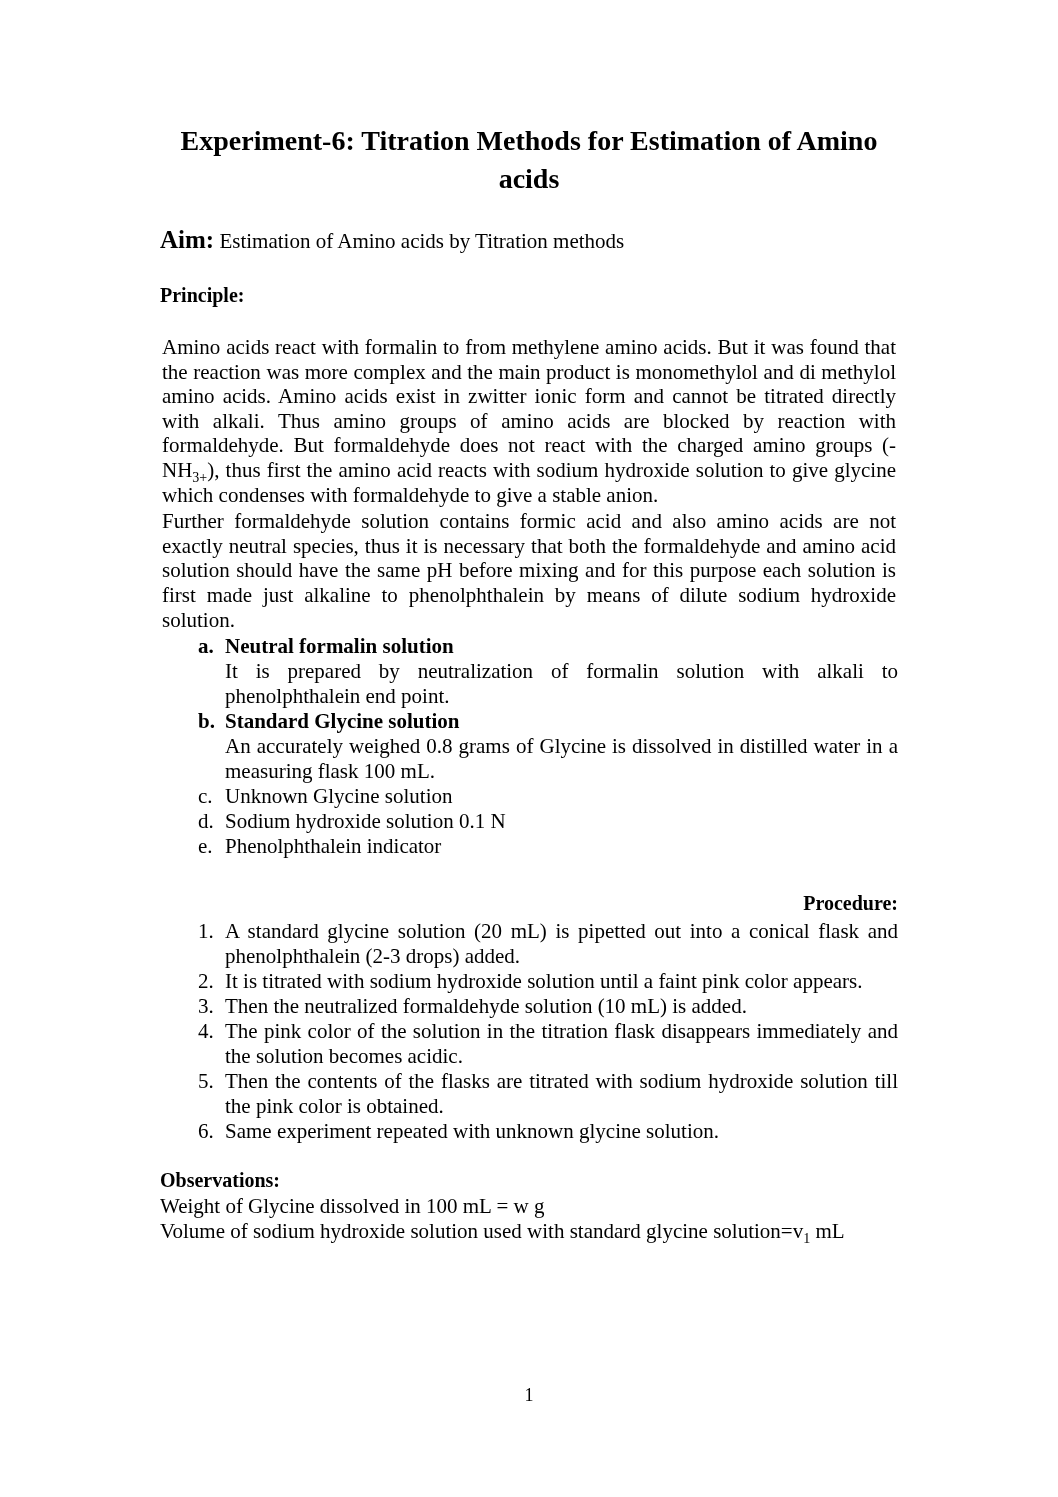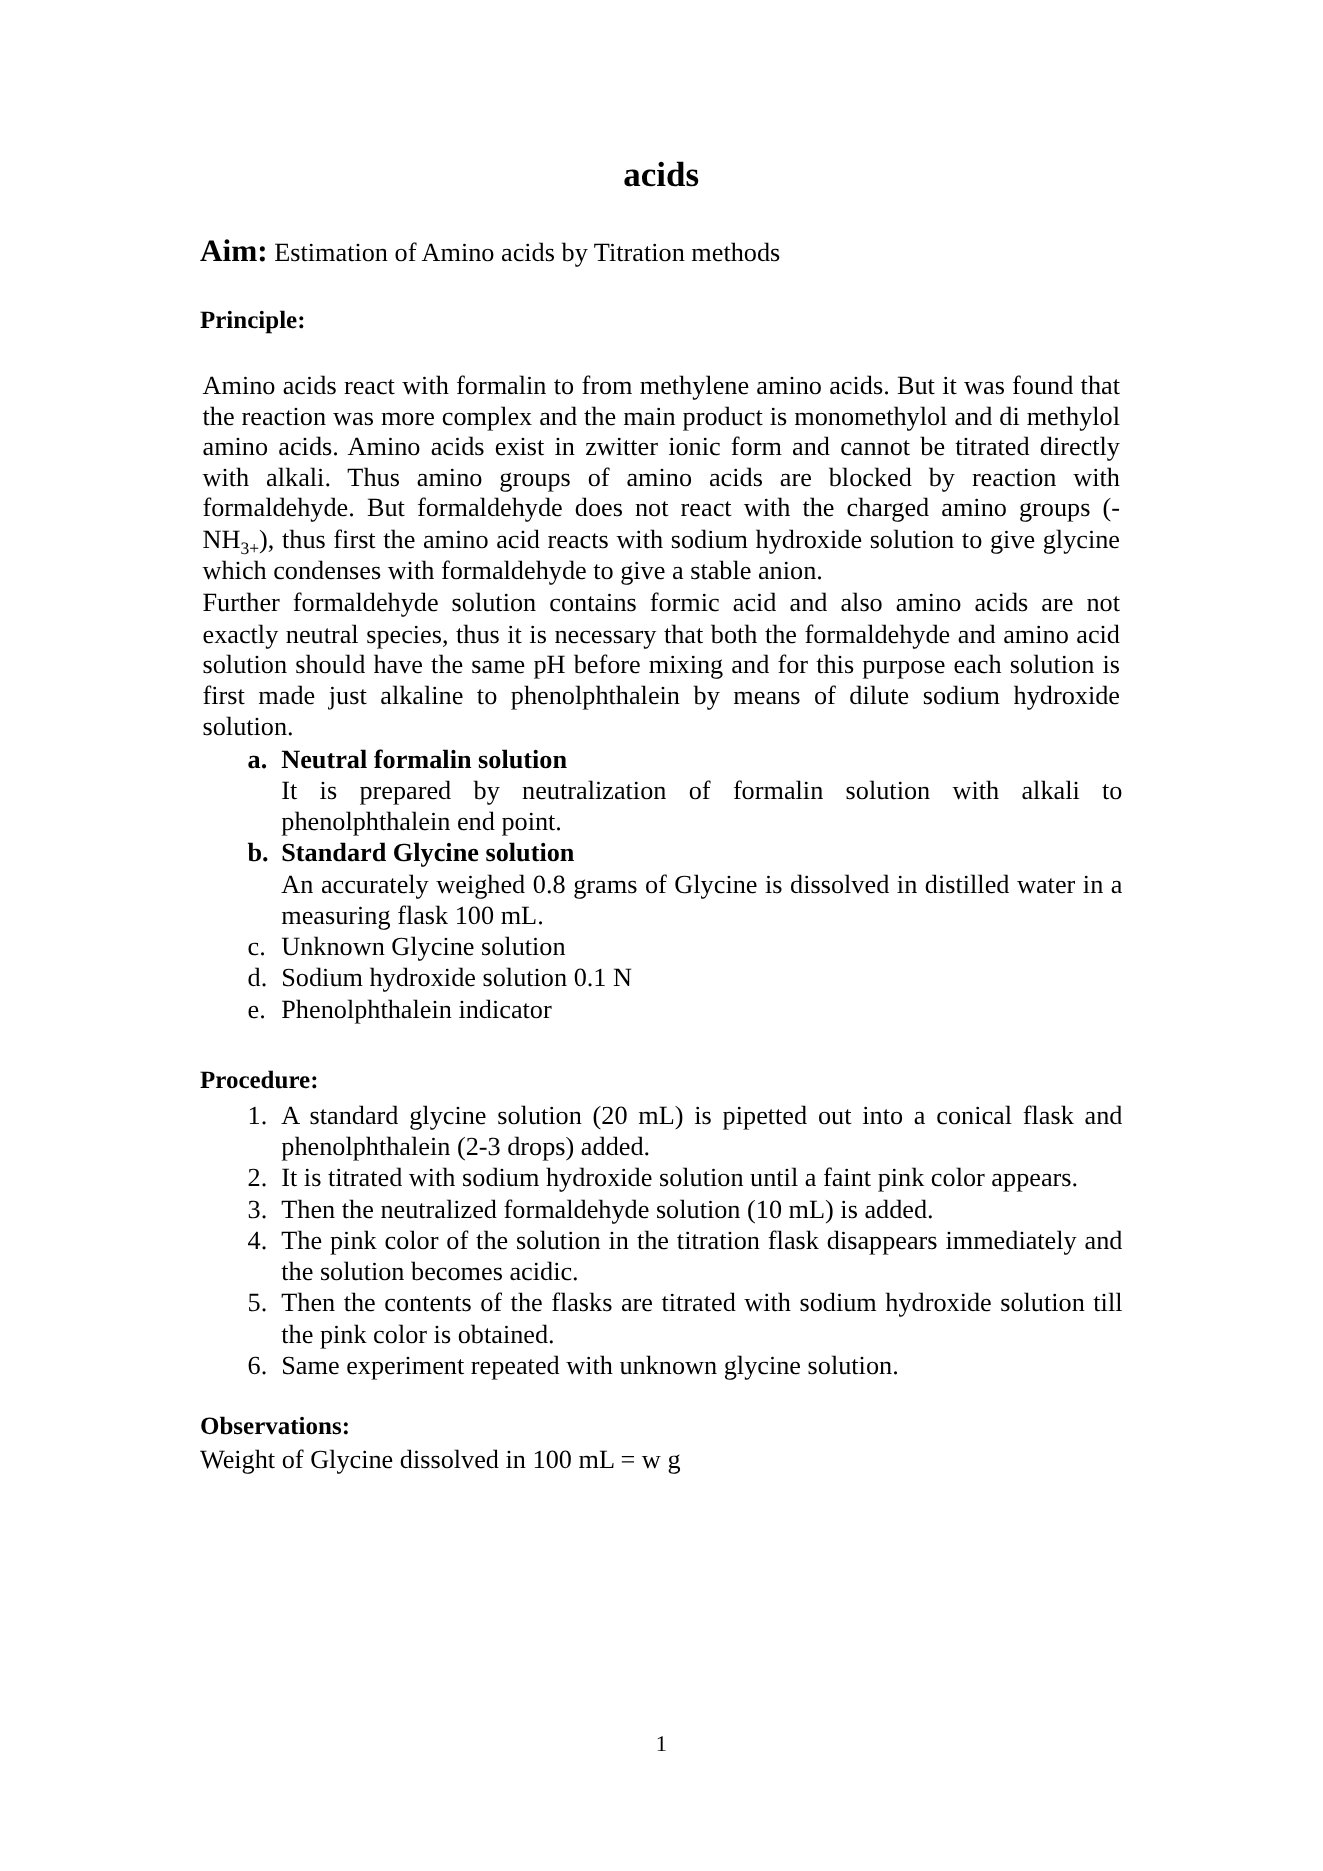--- a/index.html
+++ b/index.html
@@ -35,21 +35,21 @@
     text-align: right;
   }
   .section-heading {
     margin: 0;
     font-size: 20px;
     font-weight: 700;
     line-height: 28px;
   }
   .mt-principle   { margin-top: 26px; }
   .mt-reagents    { margin-top: 24px; }
-  .mt-procedure   { margin-top: 30px; }
+  .mt-procedure   { margin-top: 30px; text-align: right; }
   .mt-observ      { margin-top: 22px; }
   .body-para {
     margin: 2px;
     font-size: 21px;
     line-height: 24.6px;
     text-align: justify;
   }
   .first-para { margin-top: 26px; }
   sub {
     font-size: 14px;
@@ -88,20 +88,21 @@
     text-align: center;
     font-size: 18px;
   }
 </style>
 </head>
 <body>
 
 <div class="content">
 
   <div class="doc-title">
+    <div>Experiment-6: Titration Methods for Estimation of Amino</div>
     <div>acids</div>
   </div>
 
   <div class="aim-line">
     <span class="aim-label">Aim:</span>
     <span>Estimation of Amino acids by Titration methods</span>
   </div>
 
   <h2 class="section-heading mt-principle">Principle:</h2>
 
@@ -165,17 +166,18 @@
     <div class="li">
       <span class="marker">6.</span>
       <div class="li-body just">Same experiment repeated with unknown glycine solution.</div>
     </div>
   </div>
 
   <h2 class="section-heading mt-observ">Observations:</h2>
 
   <div class="obs-block">
     <div>Weight of Glycine dissolved in 100 mL = w g</div>
+    <div><span>Volume of sodium hydroxide solution used with standard glycine solution=v</span><sub>1</sub><span> mL</span></div>
   </div>
 
 </div>
 
 <div class="page-number">1</div>
 
 </body></html>

